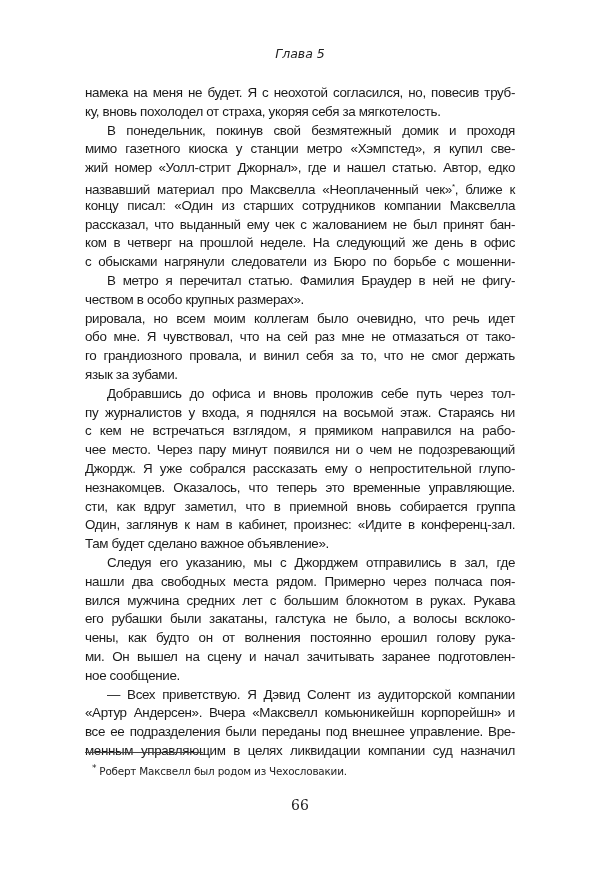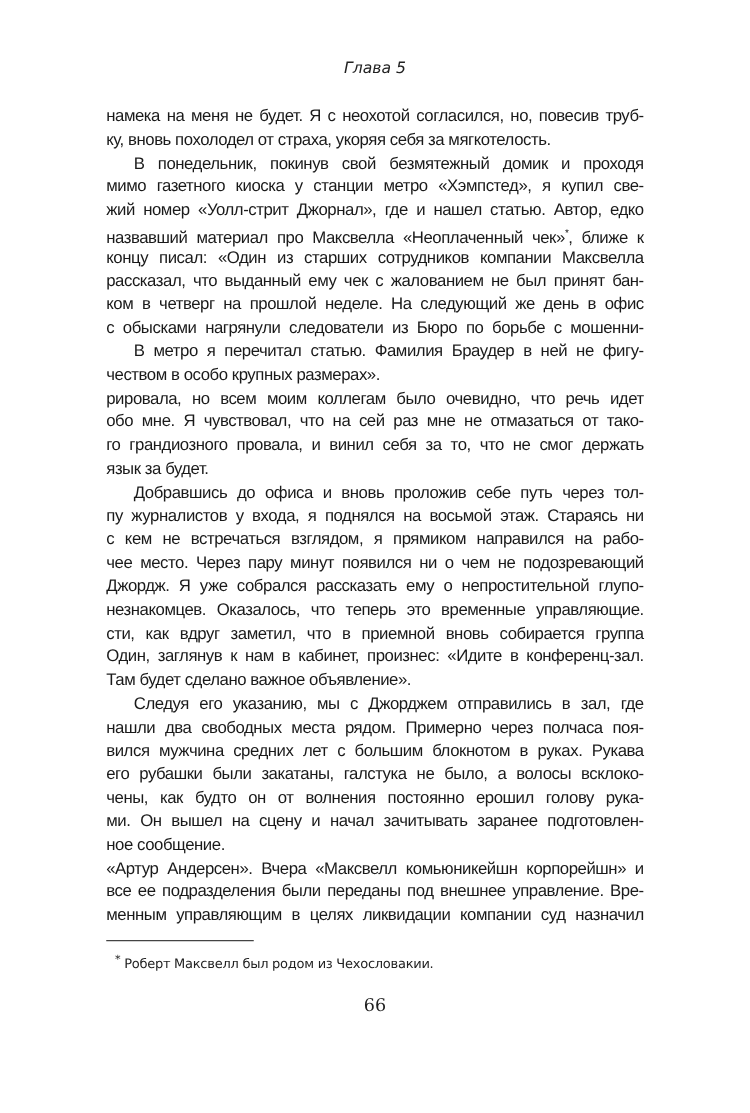--- a/index.html
+++ b/index.html
@@ -44,37 +44,38 @@
     <span class="line"><span>назвавший материал про Максвелла «Неоплаченный чек»</span><span class="fn-mark">*</span><span>, ближе к</span></span>
     <span class="line"><span>концу писал: «Один из старших сотрудников компании Максвелла</span></span>
     <span class="line"><span>рассказал, что выданный ему чек с жалованием не был принят бан-</span></span>
     <span class="line"><span>ком в четверг на прошлой неделе. На следующий же день в офис</span></span>
     <span class="line"><span>с обысками нагрянули следователи из Бюро по борьбе с мошенни-</span></span>
     <span class="line indent"><span>В метро я перечитал статью. Фамилия Браудер в ней не фигу-</span></span>
     <span class="line last"><span>чеством в особо крупных размерах».</span></span>
     <span class="line"><span>рировала, но всем моим коллегам было очевидно, что речь идет</span></span>
     <span class="line"><span>обо мне. Я чувствовал, что на сей раз мне не отмазаться от тако-</span></span>
     <span class="line"><span>го грандиозного провала, и винил себя за то, что не смог держать</span></span>
-    <span class="line last"><span>язык за будет.</span></span>
+    <span class="line last"><span>язык за зубами.</span></span>
     <span class="line indent"><span>Добравшись до офиса и вновь проложив себе путь через тол-</span></span>
     <span class="line"><span>пу журналистов у входа, я поднялся на восьмой этаж. Стараясь ни</span></span>
     <span class="line"><span>с кем не встречаться взглядом, я прямиком направился на рабо-</span></span>
     <span class="line"><span>чее место. Через пару минут появился ни о чем не подозревающий</span></span>
     <span class="line"><span>Джордж. Я уже собрался рассказать ему о непростительной глупо-</span></span>
     <span class="line"><span>незнакомцев. Оказалось, что теперь это временные управляющие.</span></span>
     <span class="line"><span>сти, как вдруг заметил, что в приемной вновь собирается группа</span></span>
     <span class="line"><span>Один, заглянув к нам в кабинет, произнес: «Идите в конференц-зал.</span></span>
     <span class="line last"><span>Там будет сделано важное объявление».</span></span>
     <span class="line indent"><span>Следуя его указанию, мы с Джорджем отправились в зал, где</span></span>
     <span class="line"><span>нашли два свободных места рядом. Примерно через полчаса поя-</span></span>
     <span class="line"><span>вился мужчина средних лет с большим блокнотом в руках. Рукава</span></span>
     <span class="line"><span>его рубашки были закатаны, галстука не было, а волосы всклоко-</span></span>
     <span class="line"><span>чены, как будто он от волнения постоянно ерошил голову рука-</span></span>
     <span class="line"><span>ми. Он вышел на сцену и начал зачитывать заранее подготовлен-</span></span>
     <span class="line last"><span>ное сообщение.</span></span>
+    <span class="line indent"><span>— Всех приветствую. Я Дэвид Солент из аудиторской компании</span></span>
     <span class="line"><span>«Артур Андерсен». Вчера «Максвелл комьюникейшн корпорейшн» и</span></span>
     <span class="line"><span>все ее подразделения были переданы под внешнее управление. Вре-</span></span>
     <span class="line"><span>менным управляющим в целях ликвидации компании суд назначил</span></span>
   </div>
 
 <div class="footnote-rule"></div>
 
 <div class="footnote">
   <span class="star">*</span><span>Роберт Максвелл был родом из Чехословакии.</span>
 </div>

